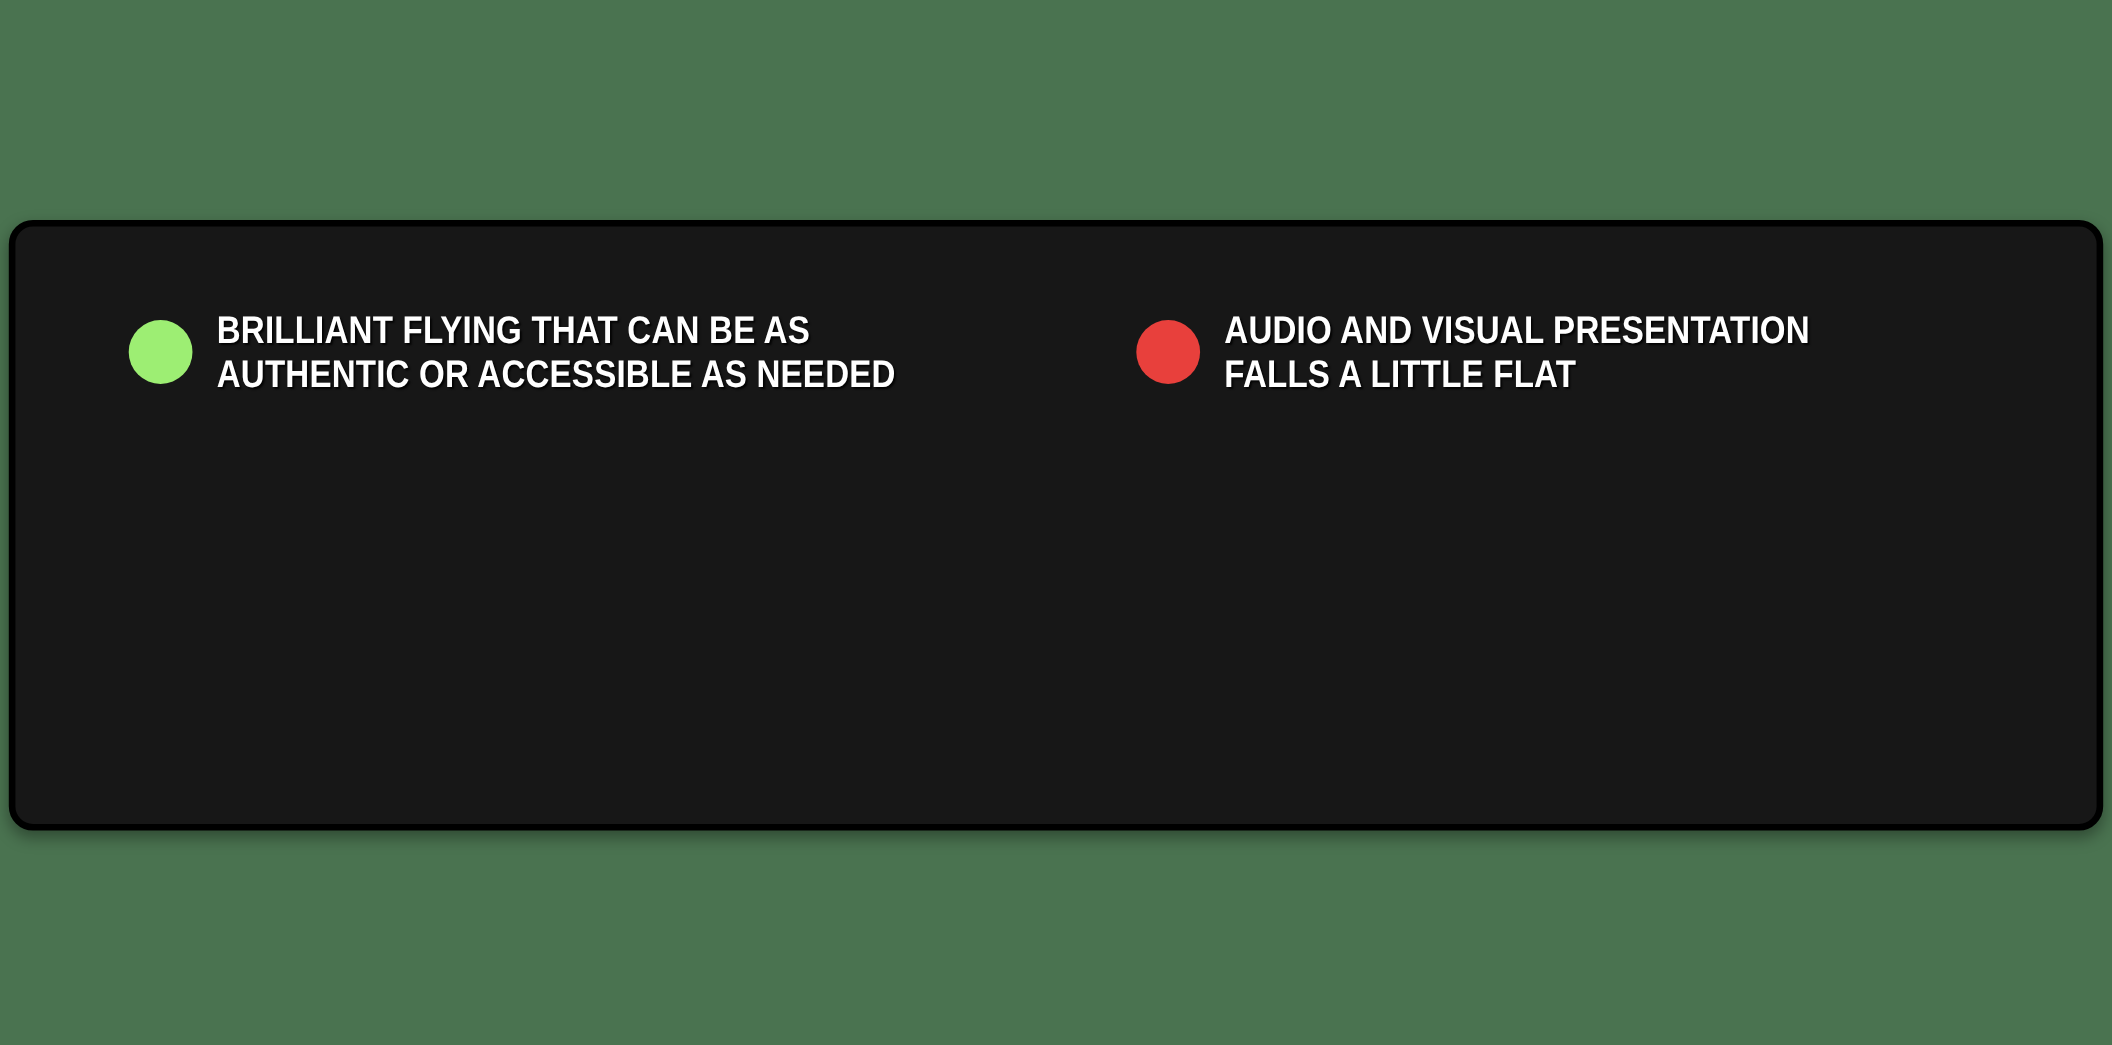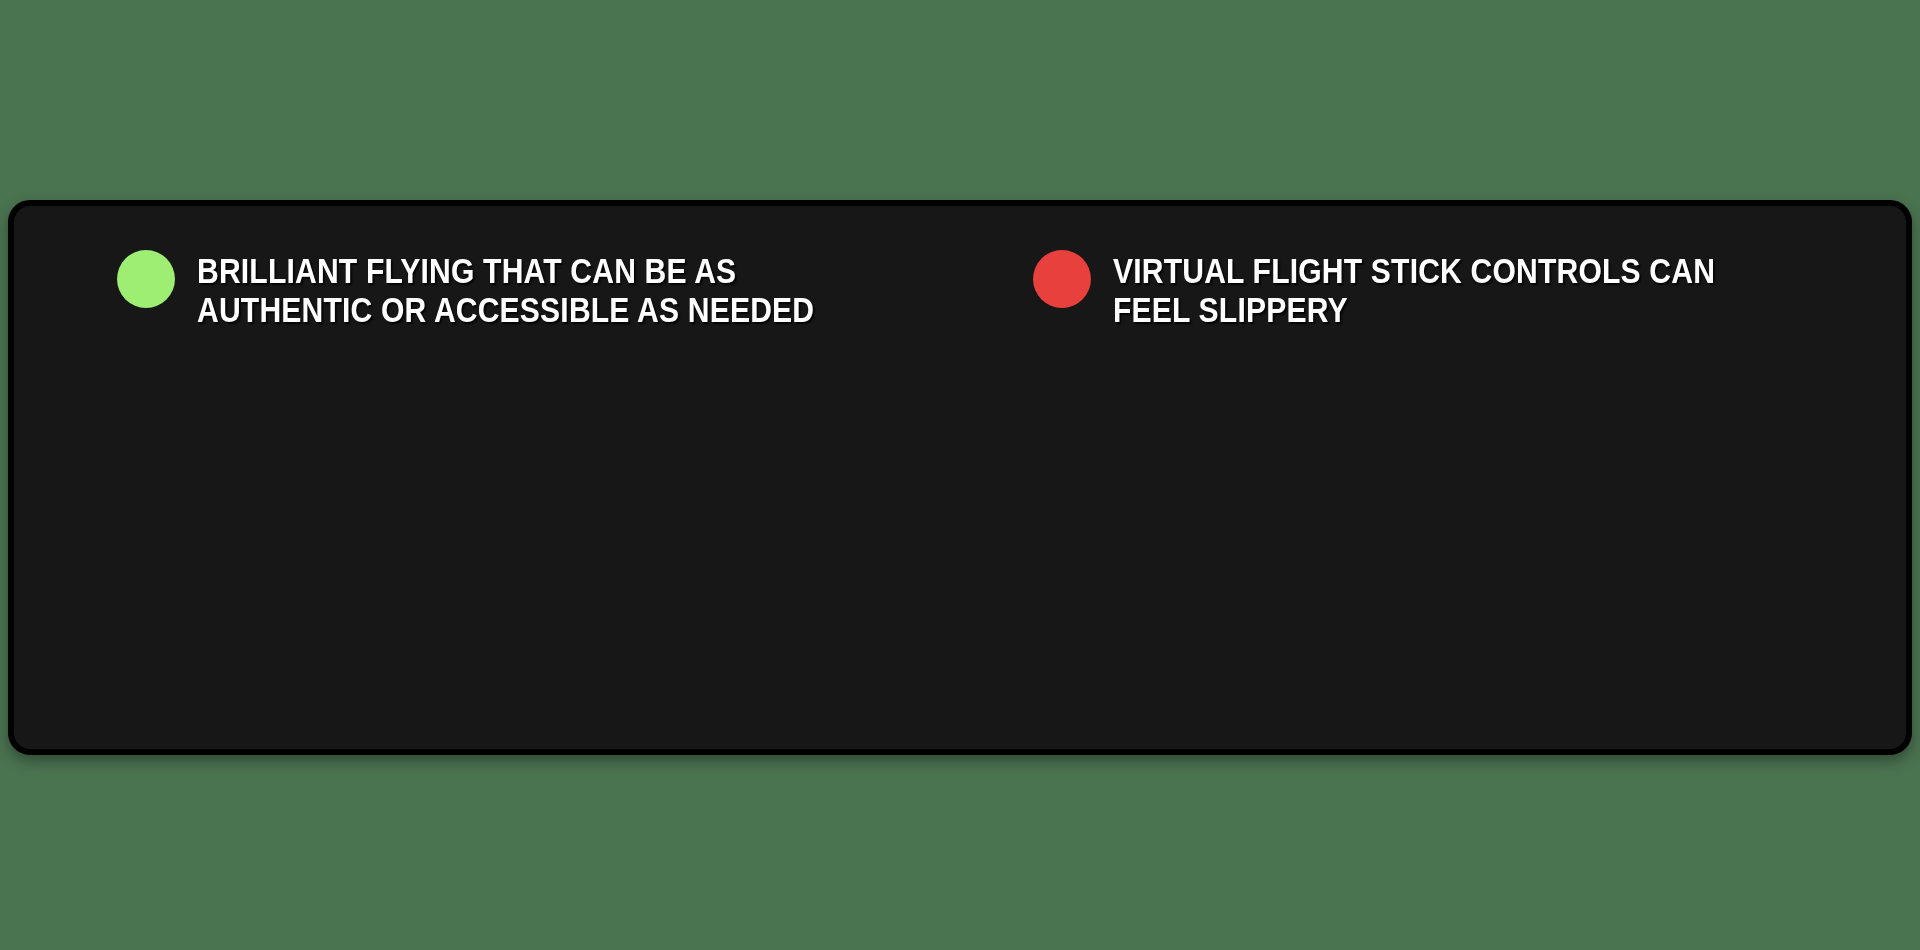--- a/index.html
+++ b/index.html
@@ -46,21 +46,21 @@
     grid-template-columns: 1fr 1fr;
     grid-template-rows: repeat(3, 1fr);
     column-gap: 0px;
     row-gap: 0px;
     padding: 18px 30px 26px 30px;
     box-sizing: border-box;
   }
 
   .verdict-item {
     display: flex;
-    align-items: flex-start;
+    align-items: center;
     gap: 22px;
     padding-left: 73px;
     padding-top: 24px;
     box-sizing: border-box;
   }
 
   .bullet-dot {
     flex: 0 0 auto;
     width: 58px;
     height: 58px;
@@ -93,23 +93,23 @@
 
   <div class="verdict-card">
     <div class="verdict-grid">
 
       <div class="verdict-item">
         <span class="bullet-dot pro"></span>
         <span class="verdict-text">BRILLIANT FLYING THAT CAN BE AS
 AUTHENTIC OR ACCESSIBLE AS NEEDED</span>
       </div>
 
-
       <div class="verdict-item">
         <span class="bullet-dot con"></span>
-        <span class="verdict-text">VIRTUAL FLIGHT STICK CONTROLS CAN
-FEEL SLIPPERY</span>
+        <span class="verdict-text">AUDIO AND VISUAL PRESENTATION
+FALLS A LITTLE FLAT</span>
       </div>
+
 
     </div>
   </div>
 
 </div>
 
 </body></html>

